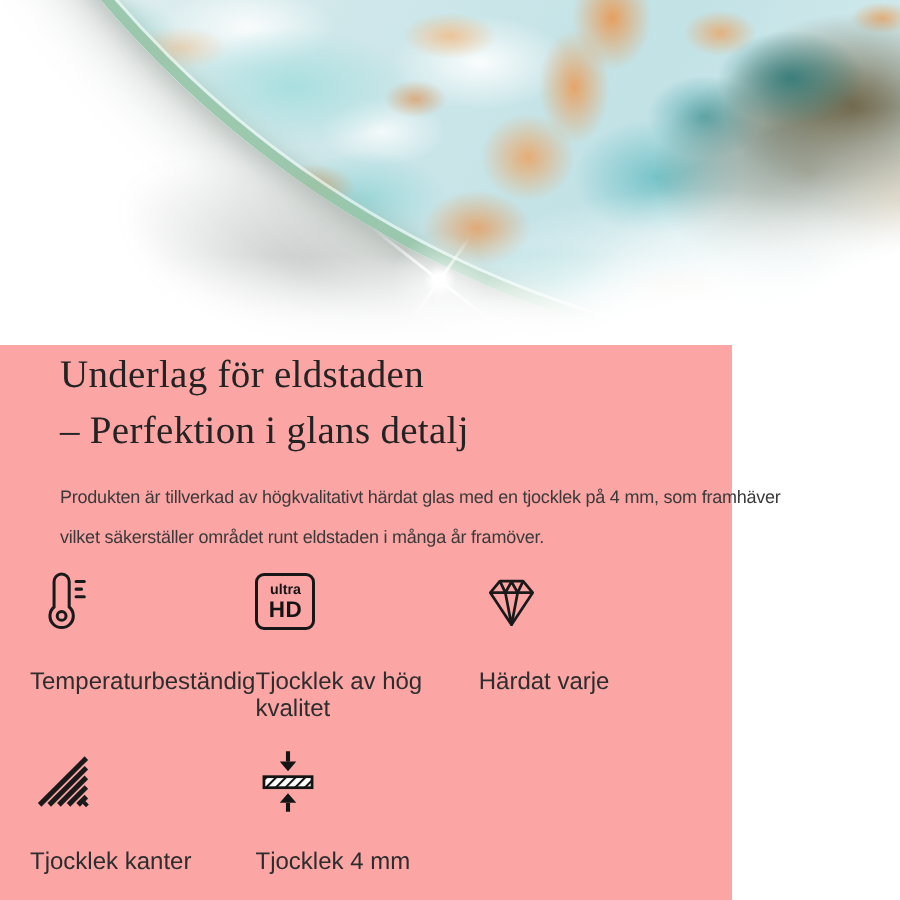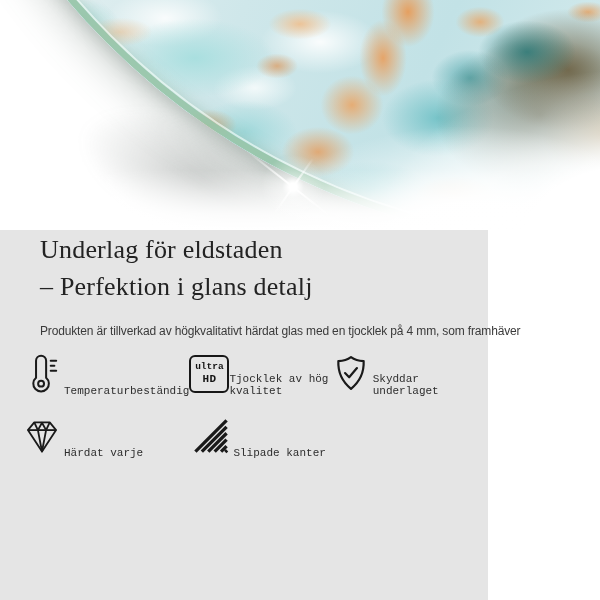--- a/index.html
+++ b/index.html
@@ -1,21 +1,21 @@
 <!DOCTYPE html>
 <html><head>
 <meta charset="utf-8">
 <style>
   html,body{margin:0;padding:0;}
   body{
     width:600px;height:600px;overflow:hidden;background:#ffffff;
     font-family:"Liberation Sans","DejaVu Sans",sans-serif;
     -webkit-font-smoothing:antialiased;
   }
-  .page{width:488px;height:600px;position:relative;background:#e5e5e5;}
+  .page{width:488px;height:600px;position:relative;background:#fca5a5;}
 
   
   .hero{position:relative;width:600px;height:230px;overflow:hidden;background:#fff;}
 
   .glass-shadow{
     position:absolute;left:30px;top:105px;width:345px;height:150px;
     background:radial-gradient(closest-side,rgba(100,108,104,.34),rgba(100,108,104,0) 74%);
     transform:rotate(22deg);filter:blur(6px);
   }
 
@@ -89,31 +89,31 @@
   .content{padding:0 40px;}
   h1{
     margin:1px 0 0;font-family:"Liberation Serif","DejaVu Serif",serif;
     font-weight:400;font-size:26px;line-height:37px;color:#232323;letter-spacing:.2px;
   }
   .desc{margin:13px 0 0;font-size:12px;line-height:27px;color:#3a3a3a;letter-spacing:-.15px;}
   .desc .pline{display:block;white-space:nowrap;}
 
   
   .features{margin:6px -20px 0;display:grid;grid-template-columns:repeat(3,1fr);row-gap:16px;}
-  .feature{display:flex;flex-direction:row;align-items:flex-end;font-family:Liberation Mono, monospace;}
+  .feature{display:flex;flex-direction:column;align-items:flex-start;}
   .icon-box{height:46px;display:flex;align-items:center;justify-content:center;}
-  .flabel{margin-top:10px;font-size:11px;color:#2d2d2d;}
+  .flabel{margin-top:22px;font-size:16px;color:#2d2d2d;}
   .icon-box svg{display:block;}
 
   .uhd{
     box-sizing:border-box;width:40px;height:38px;border:2.5px solid #171717;border-radius:6px;
     display:flex;flex-direction:column;align-items:center;justify-content:center;color:#141414;
   }
   .uhd .t1{font-size:9.5px;line-height:10px;font-weight:600;}
-  .uhd .t2{font-size:11px;line-height:15px;font-weight:700;letter-spacing:.3px;}
+  .uhd .t2{font-size:15px;line-height:15px;font-weight:700;letter-spacing:.3px;}
 </style>
 </head>
 <body>
 
 <div class="page">
 
   <div class="hero">
     <div class="glass-shadow"></div>
     <div class="disc">
       <div class="art"></div>
@@ -124,20 +124,21 @@
         <div class="core"></div>
       </div>
   </div>
 
   <div class="content">
 
     <h1><span>Underlag för eldstaden</span><br><span>– Perfektion i glans detalj</span></h1>
 
     <p class="desc">
       <span class="pline">Produkten är tillverkad av högkvalitativt härdat glas med en tjocklek på 4 mm, som framhäver</span>
+      <span class="pline">vilket säkerställer området runt eldstaden i många år framöver.</span>
     </p>
 
     <div class="features">
 
       <div class="feature">
         <div class="icon-box">
           <svg width="44" height="44" viewBox="0 0 48 48" fill="none" stroke="#1a1a1a" stroke-width="2.2" stroke-linecap="round">
             <path d="M17.5 9.5 A5.5 5.5 0 0 1 28.5 9.5 L28.5 28 A8.5 8.5 0 1 1 17.5 28 Z"></path>
             <circle cx="23" cy="34.5" r="3.2"></circle>
             <path d="M33.5 9.5 H39.5 M33.5 15 H37.5 M33.5 20.5 H39.5"></path>
@@ -149,29 +150,20 @@
       <div class="feature">
         <div class="icon-box">
           <div class="uhd">
             <span class="t1">ultra</span>
             <span class="t2">HD</span>
           </div>
         </div>
         <div class="flabel">Tjocklek av hög kvalitet</div>
       </div>
 
-      <div class="feature">
-        <div class="icon-box">
-          <svg width="44" height="44" viewBox="0 0 48 48" fill="none" stroke="#1a1a1a" stroke-width="2.4" stroke-linecap="round" stroke-linejoin="round">
-            <path d="M24 5.5 C27.5 8 32.5 9.6 37.8 10 C38.3 21.5 34 32 24 40.2 C14 32 9.7 21.5 10.2 10 C15.5 9.6 20.5 8 24 5.5 Z"></path>
-            <path d="M17.5 23 L22 27.5 L30.5 17.5"></path>
-          </svg>
-        </div>
-        <div class="flabel">Skyddar underlaget</div>
-      </div>
 
       <div class="feature">
         <div class="icon-box">
           <svg width="44" height="40" viewBox="0 0 48 44" fill="none" stroke="#1a1a1a" stroke-width="2" stroke-linejoin="round">
             <path d="M15.5 7 H32.5 L39.5 15.5 L24 39 L8.5 15.5 Z"></path>
             <path d="M8.5 15.5 H39.5"></path>
             <path d="M15.5 7 L19.5 15.5 L24 7.5 L28.5 15.5 L32.5 7"></path>
             <path d="M19.5 15.5 L24 39 L28.5 15.5"></path>
           </svg>
         </div>
@@ -182,19 +174,37 @@
         <div class="icon-box">
           <svg width="44" height="44" viewBox="0 0 48 48" fill="none" stroke="#1a1a1a" stroke-width="3.6" stroke-linecap="butt">
             <path d="M7 41 L41 7"></path>
             <path d="M14 41 L41 14"></path>
             <path d="M21 41 L41 21"></path>
             <path d="M28 41 L41 28"></path>
             <path d="M35 41 L41 35"></path>
             <path d="M39.5 41.5 L41.5 39.5"></path>
           </svg>
         </div>
-        <div class="flabel">Slipade kanter</div>
-      </div>
-
+        <div class="flabel">Tjocklek kanter</div>
+      </div>
+
+      <div class="feature">
+        <div class="icon-box">
+          <svg width="44" height="46" viewBox="0 0 48 48">
+            <defs>
+              <pattern id="hatch" width="5" height="5" patternUnits="userSpaceOnUse" patternTransform="rotate(45)">
+                <rect width="5" height="5" fill="#ffffff"></rect>
+                <line x1="0" y1="0" x2="0" y2="5" stroke="#141414" stroke-width="3"></line>
+              </pattern>
+            </defs>
+            <path d="M24 2 V9.5" stroke="#141414" stroke-width="3"></path>
+            <polygon points="18,9.5 30,9.5 24,16.5" fill="#141414"></polygon>
+            <rect x="6.5" y="20.5" width="35" height="8" fill="url(#hatch)" stroke="#141414" stroke-width="2"></rect>
+            <polygon points="18,39.5 30,39.5 24,32.5" fill="#141414"></polygon>
+            <path d="M24 39.5 V46" stroke="#141414" stroke-width="3"></path>
+          </svg>
+        </div>
+        <div class="flabel">Tjocklek 4 mm</div>
+      </div>
 
     </div>
   </div>
 </div>
 
 </body></html>

